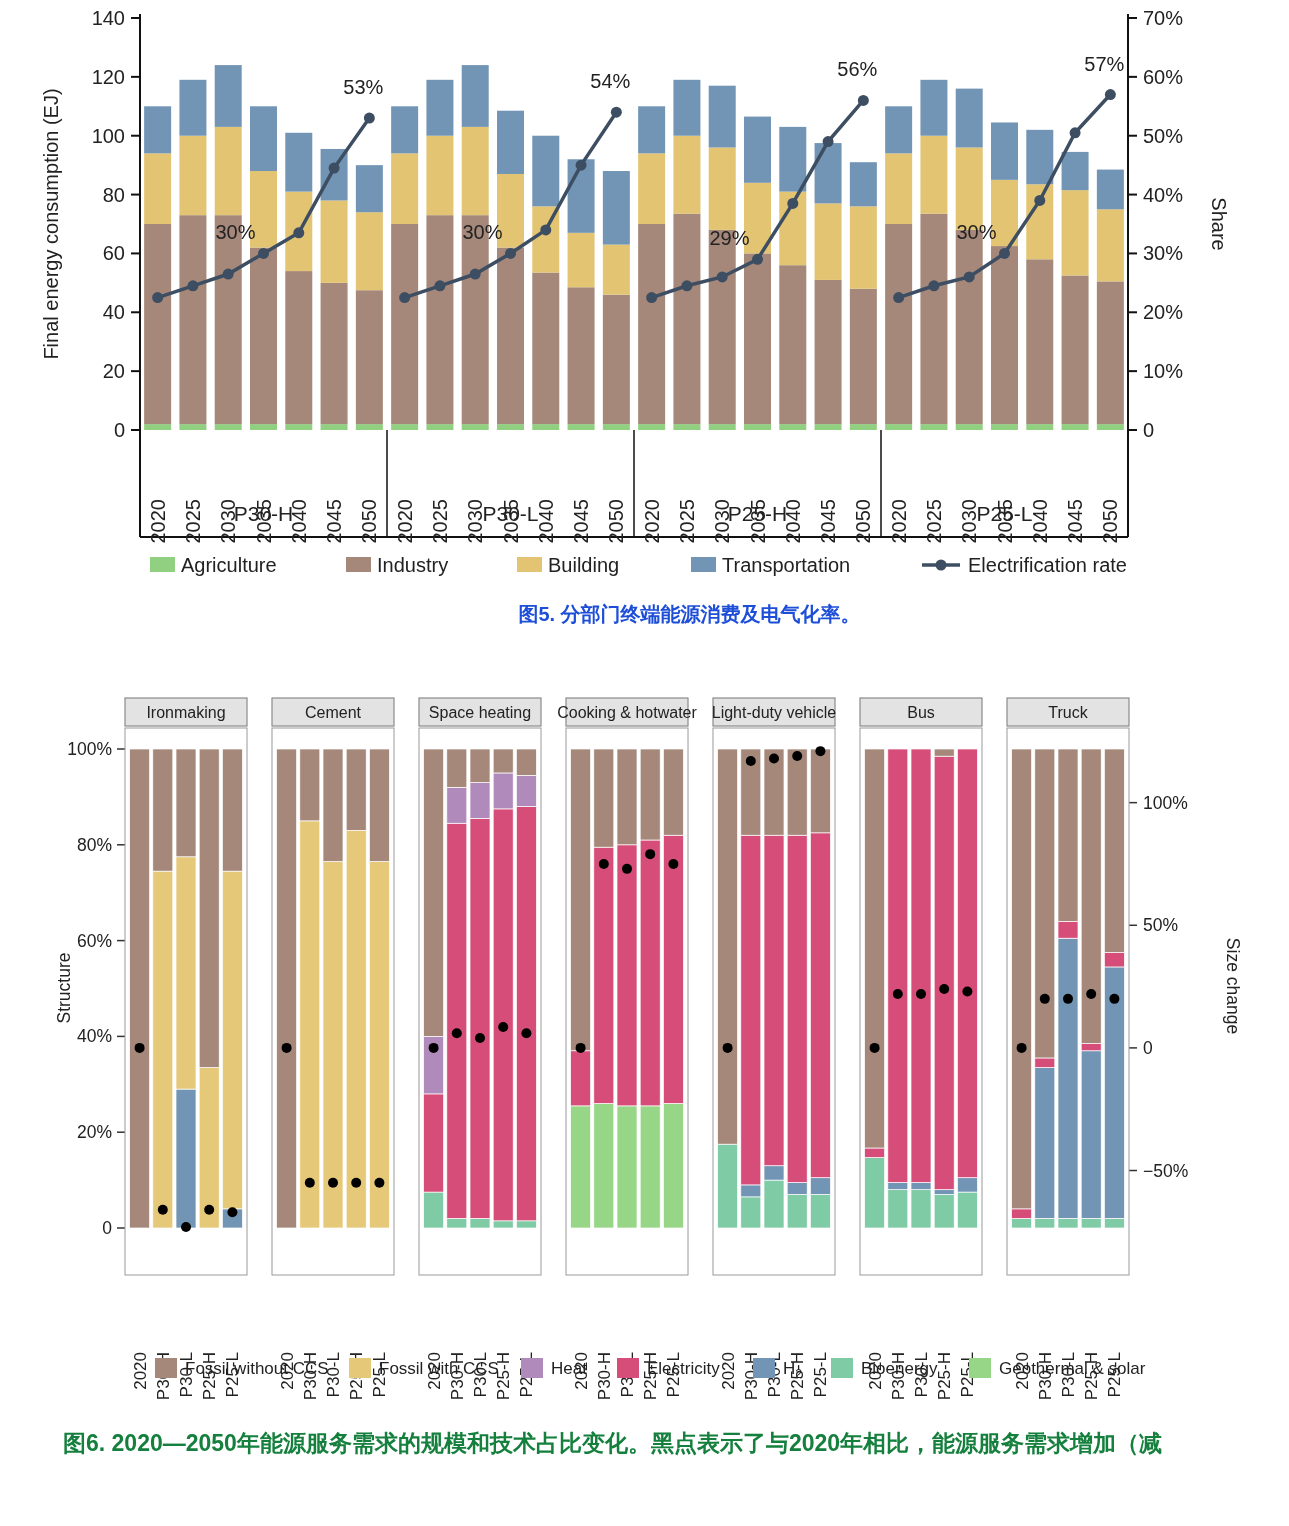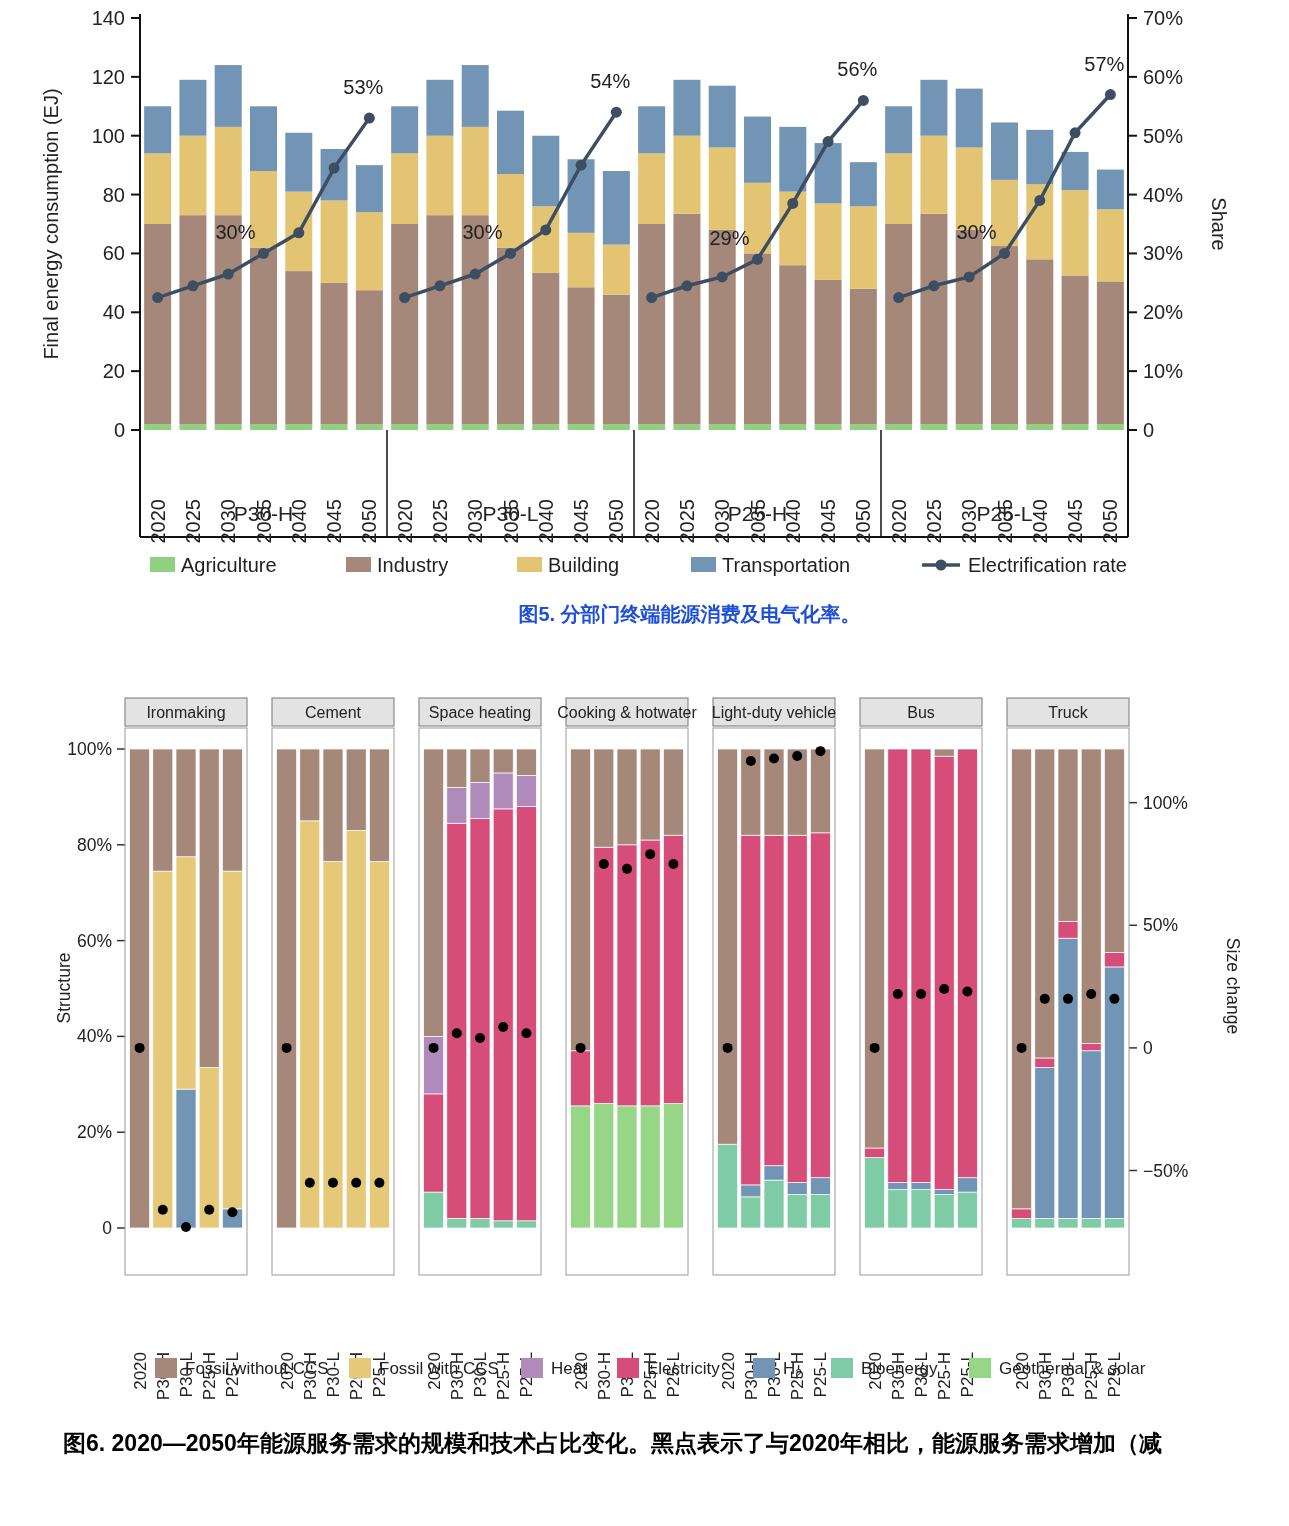--- a/index.html
+++ b/index.html
@@ -2,21 +2,21 @@
 <html><head>
 <meta charset="utf-8">
 <style>
   html,body{margin:0;padding:0;background:#ffffff;}
   body{font-family:"Liberation Sans", sans-serif;}
   #page{position:relative;width:1289px;height:1526px;background:#fff;overflow:hidden;}
   svg{position:absolute;left:0;}
   svg text{font-family:"Liberation Sans", sans-serif;fill:#222;}
   .caption{position:absolute;font-weight:700;}
   #caption5{top:601px;left:0;width:1289px;text-align:center;font-size:20px;color:#1d4ed8;padding-left:45px;}
-  #caption6{top:1416px;left:63px;width:1170px;font-size:23px;color:#000000;line-height:55px;}
+  #caption6{top:1416px;left:63px;width:1170px;font-size:23px;color:#15803d;line-height:55px;}
 </style>
 </head>
 <body>
 
 <div id="page">
   <svg id="fig5" width="1289" height="595" viewBox="0 0 1289 595" style="top:0;">
       <line x1="140" y1="14" x2="140" y2="537" stroke="#111" stroke-width="2"></line>
       <line x1="1128" y1="14" x2="1128" y2="537" stroke="#111" stroke-width="2"></line>
       <line x1="140" y1="537" x2="1128" y2="537" stroke="#111" stroke-width="2"></line>
       <line x1="387" y1="430" x2="387" y2="537" stroke="#111" stroke-width="1.5"></line>

